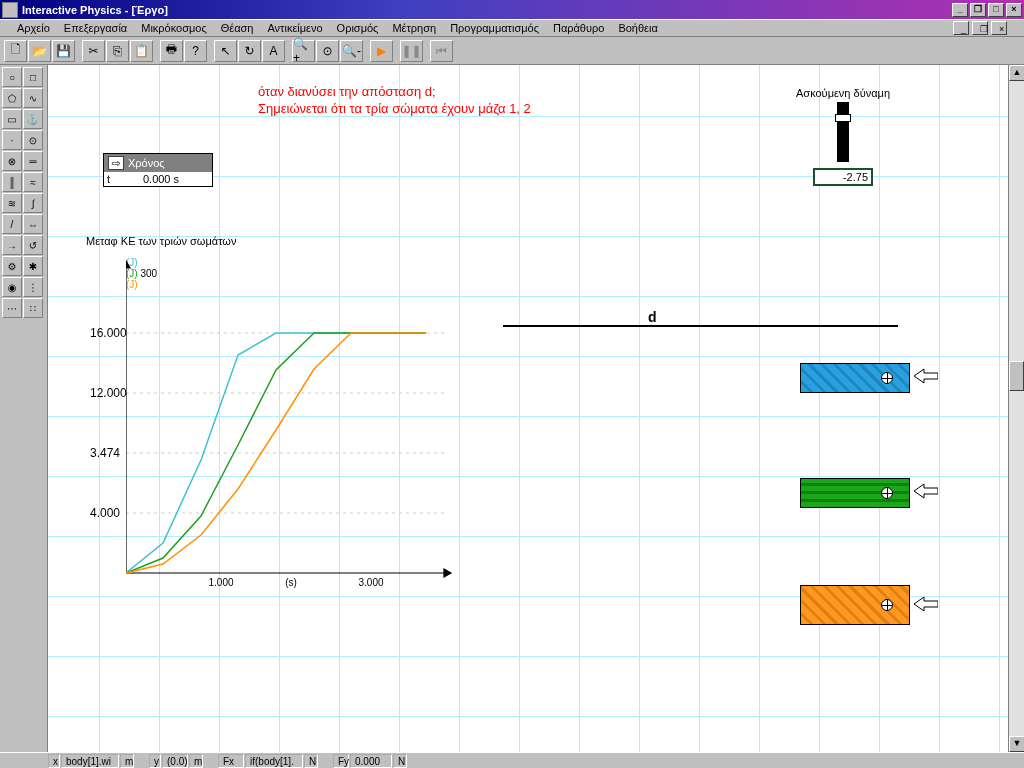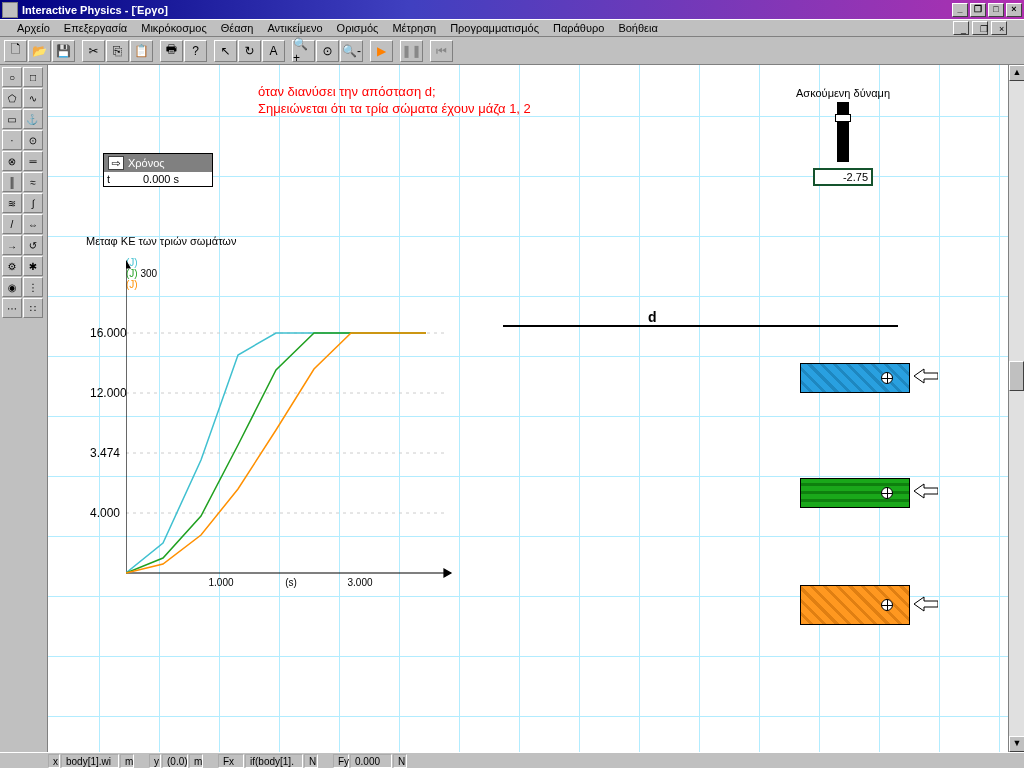--- a/index.html
+++ b/index.html
@@ -185,21 +185,21 @@
         <div><span>(J)</span> <span style="color:#000">300</span></div>
         <div>(J)</div>
       </div>
       
       <span class="ytick" style="top:98px">16.000</span>
       <span class="ytick" style="top:158px">12.000</span>
       <span class="ytick" style="top:218px">3.474</span>
       <span class="ytick" style="top:278px">4.000</span>
       <span class="xtick" style="left:135px; top:342px">1.000</span>
       <span class="xtick" style="left:205px; top:342px">(s)</span>
-      <span class="xtick" style="left:274px; top:342px">3.000</span>
+      <span class="xtick" style="left:285px; top:342px">3.000</span>
       <svg class="plot" width="340" height="340">
 
         <g stroke="#ccc" stroke-dasharray="3 4">
           <line x1="0" y1="80" x2="320" y2="80"></line>
           <line x1="0" y1="140" x2="320" y2="140"></line>
           <line x1="0" y1="200" x2="320" y2="200"></line>
           <line x1="0" y1="260" x2="320" y2="260"></line>
         </g>
 
         <g stroke="#000" stroke-width="1.2">

